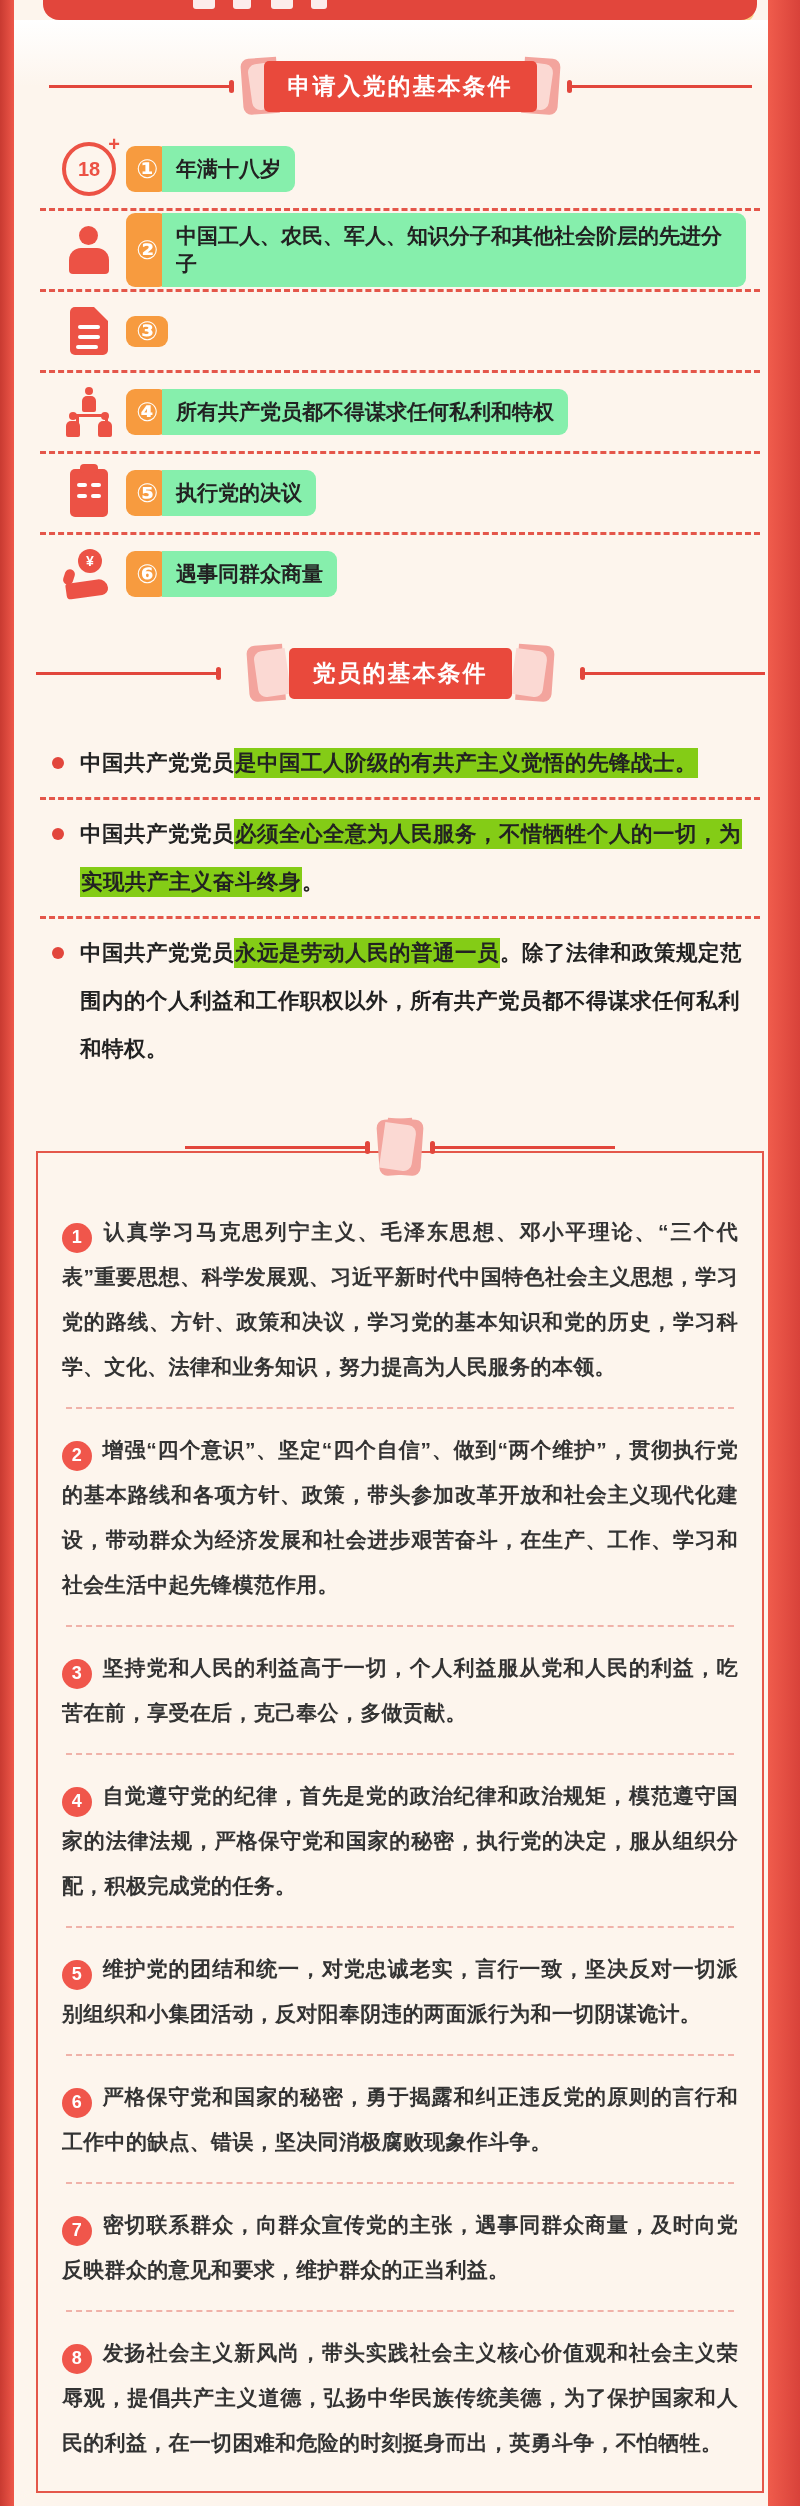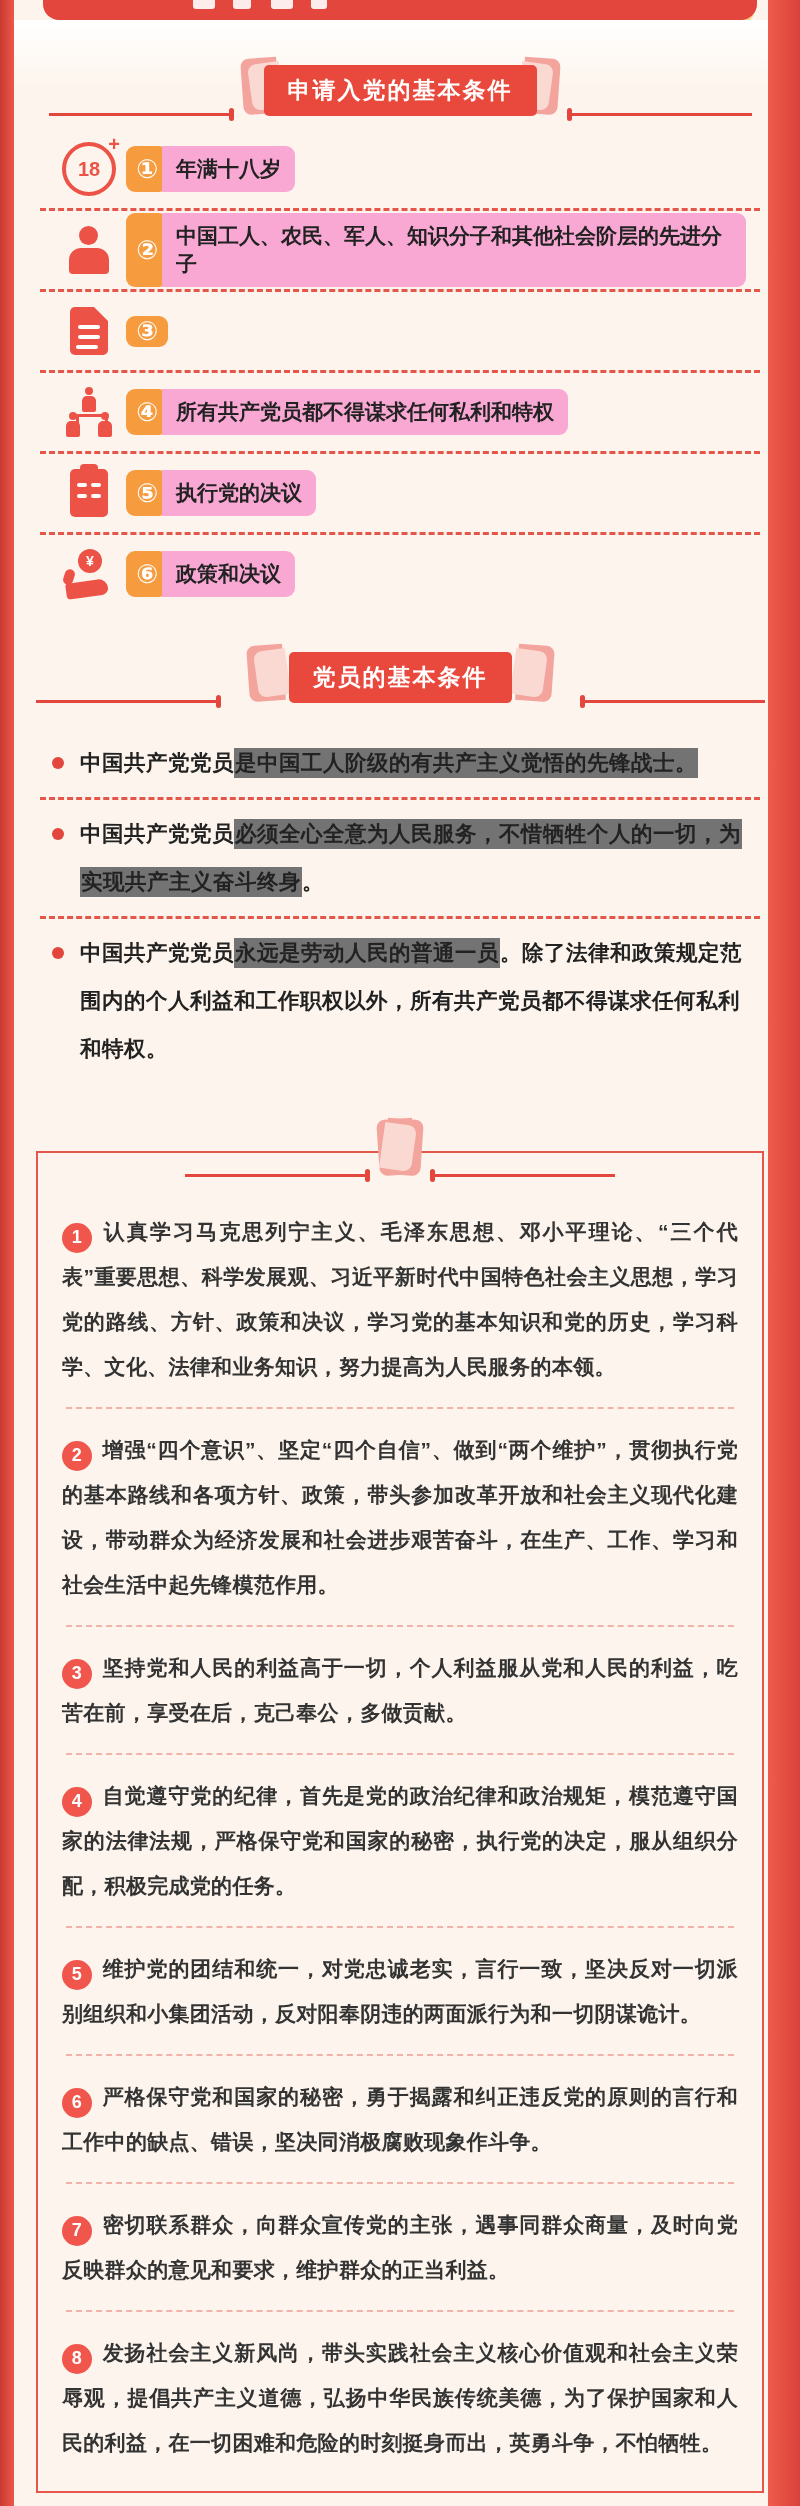--- a/index.html
+++ b/index.html
@@ -10,37 +10,37 @@
   .side.left{left:0;width:14px;background:linear-gradient(90deg,#c83a31,#ee5749);}
   .side.right{right:0;width:32px;background:linear-gradient(90deg,#f05c4c,#d8423a);}
   
   .banner-zone{position:relative;height:20px;}
   .yellow-corner{position:absolute;top:0;right:46px;width:54px;height:22px;background:#fbd38a;border-radius:0 0 10px 0;}
   .banner{position:absolute;top:0;left:43px;width:714px;height:20px;background:#e2463c;border-radius:0 0 16px 16px;z-index:2;}
   .stroke{position:absolute;top:0;height:9px;width:22px;background:#fff;border-radius:0 0 3px 3px;opacity:.9;}
   .s1{left:150px;}.s2{left:190px;width:18px;}.s3{left:228px;}.s4{left:268px;width:16px;}
   .white-band{position:absolute;top:20px;left:14px;right:32px;height:66px;background:linear-gradient(#ffffff,#fdf5ed);}
   
-  .sec-head{position:relative;display:flex;align-items:flex-end;justify-content:center;z-index:2;}
+  .sec-head{position:relative;display:flex;align-items:center;justify-content:center;z-index:2;}
   .hline{width:185px;height:3px;background:#e2463c;position:relative;flex:none;}
   .hline.l::after{content:'';position:absolute;right:0;top:-5px;width:5px;height:13px;background:#e2463c;border-radius:3px;}
   .hline.r::before{content:'';position:absolute;left:0;top:-5px;width:5px;height:13px;background:#e2463c;border-radius:3px;}
   .book{position:relative;width:44px;height:60px;flex:none;z-index:0;}
   .book .pgA{position:absolute;inset:2px 0 2px 8px;background:#f3a49d;border-radius:8px 0 0 8px;transform:rotate(-4deg);}
   .book .pgB{position:absolute;inset:7px -4px 7px 16px;background:#fbd9d3;border-radius:8px 0 0 8px;transform:rotate(-8deg);}
   .book.l{margin-right:-14px;}
   .book.r{margin-left:-14px;transform:scaleX(-1);}
   .title-box{position:relative;z-index:3;background:#e9493c;color:#fff;font-weight:bold;font-size:23px;letter-spacing:2px;padding:10px 24px;border-radius:5px;white-space:nowrap;}
   
   .cond-list{margin-top:14px;}
   .cond-row{display:flex;align-items:center;height:78px;padding-left:52px;}
   .icon-cell{width:74px;flex:none;display:flex;align-items:center;justify-content:center;}
   .pill{display:flex;align-items:stretch;max-width:620px;}
   .pill-num{flex:none;width:42px;background:#f79b3f;border-radius:9px;display:flex;align-items:center;justify-content:center;color:#fff;font-size:26px;font-weight:bold;}
-  .pill-text{background:#f9a8d4;border-radius:0 9px 9px 0;margin-left:-6px;padding:9px 14px;font-size:21px;font-weight:bold;color:#222;display:flex;align-items:center;}
+  .pill-text{background:#86efac;border-radius:0 9px 9px 0;margin-left:-6px;padding:9px 14px;font-size:21px;font-weight:bold;color:#222;display:flex;align-items:center;}
   .dash{border-top:3px dashed #e4564a;margin:0 40px;height:0;}
   .dash.lite{border-top:2px dashed #f0b2a9;margin:18px 4px;}
   
   .ic{color:#ec5245;}
   .ic-18{width:46px;height:46px;border:4px solid #ec5245;border-radius:50%;display:flex;align-items:center;justify-content:center;font-weight:bold;font-size:20px;position:relative;background:#fdf5ed;}
   .ic-18 em{font-style:normal;position:absolute;top:-12px;right:-8px;font-size:20px;background:#fdf5ed;border-radius:50%;line-height:1;}
   .ic-person{position:relative;width:44px;height:48px;}
   .ic-person::before{content:'';position:absolute;left:12px;top:0;width:19px;height:19px;border-radius:50%;background:#ec5245;}
   .ic-person::after{content:'';position:absolute;left:2px;bottom:0;width:40px;height:26px;border-radius:12px 12px 4px 4px;background:#ec5245;}
   .ic-doc{position:relative;width:38px;height:48px;background:#ec5245;border-radius:5px;}
@@ -56,21 +56,21 @@
   .ic-clip::after{content:'';position:absolute;left:7px;top:14px;width:10px;height:4px;background:#fff;border-radius:2px;box-shadow:14px 0 0 #fff,0 11px 0 #fff,14px 11px 0 #fff;}
   .ic-pay{position:relative;width:50px;height:50px;}
   .ic-pay .coin{position:absolute;left:14px;top:0;width:24px;height:24px;border-radius:50%;background:#ec5245;color:#fff;font-size:14px;font-weight:bold;display:flex;align-items:center;justify-content:center;}
   .ic-pay .hand{position:absolute;left:2px;bottom:2px;width:42px;height:16px;background:#ec5245;border-radius:4px 14px 10px 6px;transform:rotate(-8deg);}
   .ic-pay .thumb{position:absolute;left:0;bottom:14px;width:10px;height:16px;background:#ec5245;border-radius:5px;transform:rotate(18deg);}
   
   .basic-list{margin-top:26px;}
   .basic-row{display:flex;padding:10px 42px 10px 52px;}
   .dot{flex:none;width:12px;height:12px;border-radius:50%;background:#e2463c;margin:18px 16px 0 0;}
   .basic-text{font-size:21.5px;font-weight:bold;color:#222;line-height:48px;letter-spacing:.5px;}
-  .hl{background:#737373;padding:3px 1px;box-decoration-break:clone;-webkit-box-decoration-break:clone;}
+  .hl{background:#84cc16;padding:3px 1px;box-decoration-break:clone;-webkit-box-decoration-break:clone;}
   
   .duty-head{margin-top:34px;margin-bottom:-26px;}
   .duty-box{margin:0 36px;border:2px solid #e4574a;background:transparent;padding:56px 24px 26px;}
   .duty{font-size:21px;font-weight:bold;color:#333;line-height:45px;letter-spacing:.3px;text-align:justify;}
   .duty-num{display:inline-flex;width:30px;height:30px;border-radius:50%;background:#f0564b;color:#fff;font-size:18px;align-items:center;justify-content:center;margin-right:10px;vertical-align:-4px;}
   .mt36{margin-top:36px;} .mt30{margin-top:30px;gap:19px;}
 </style>
 </head>
 <body>
 
@@ -167,21 +167,21 @@
     <div class="cond-row">
       <div class="icon-cell">
           <div class="ic-pay">
         <div class="coin">¥</div>
             <div class="thumb"></div>
             <div class="hand"></div>
           </div>
         </div>
       <div class="pill">
           <div class="pill-num">⑥</div>
-        <div class="pill-text">政策和决议</div>
+        <div class="pill-text">遇事同群众商量</div>
         </div>
     </div>
   </div>
 
   <div class="sec-head mt30">
     <div class="hline l"></div>
     <div class="book l">
         <div class="pgA"></div>
         <div class="pgB"></div>
       </div>

